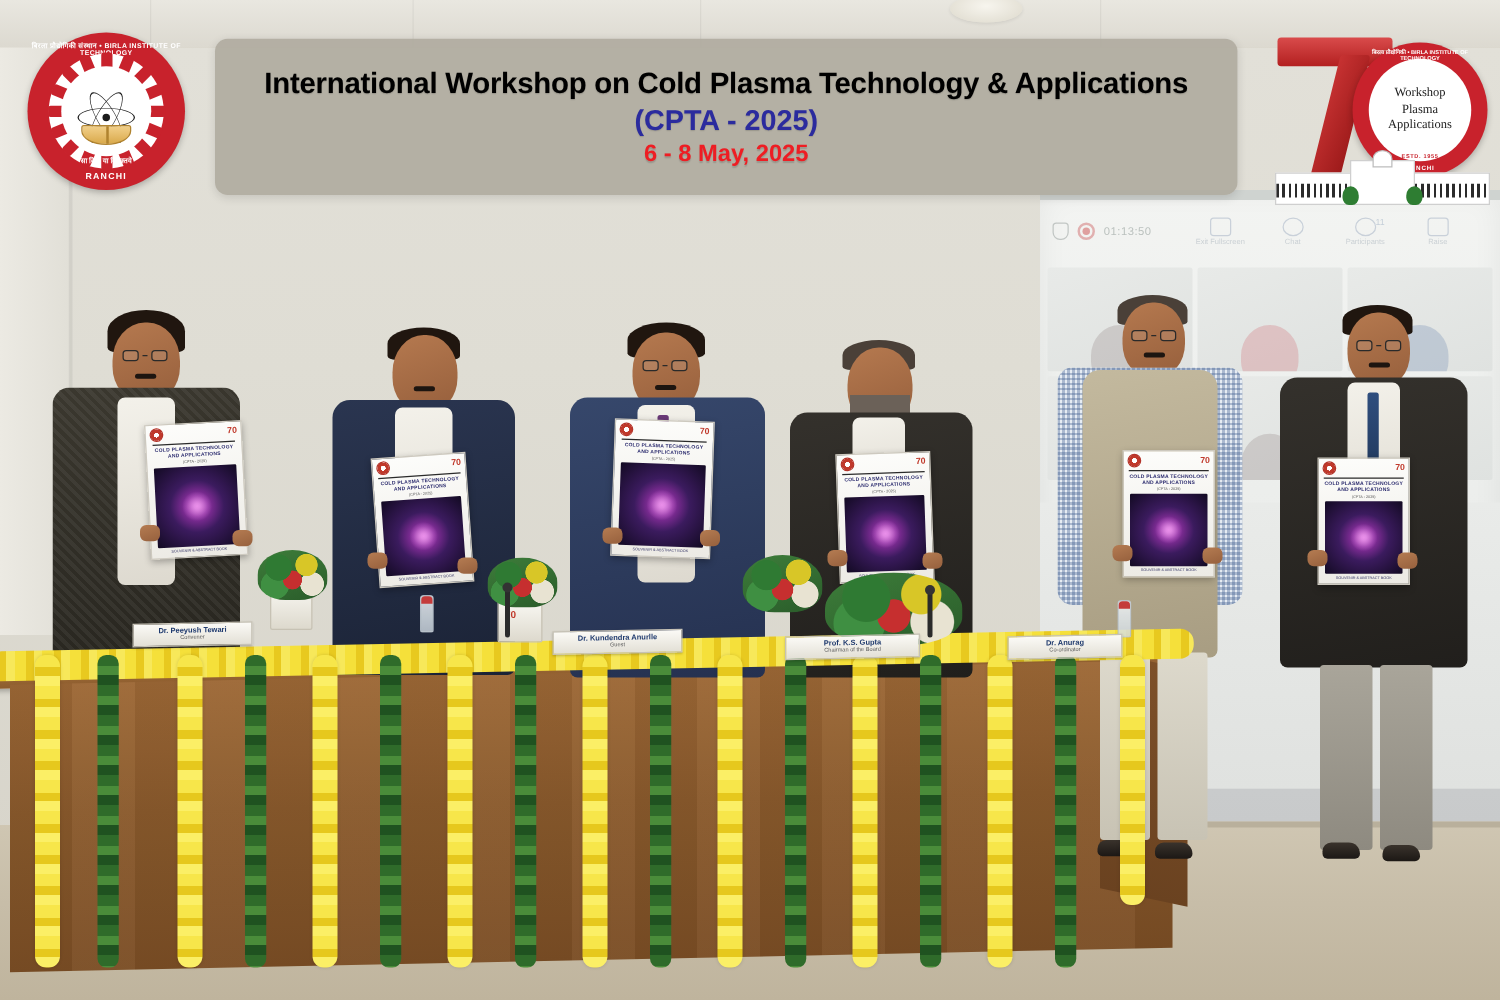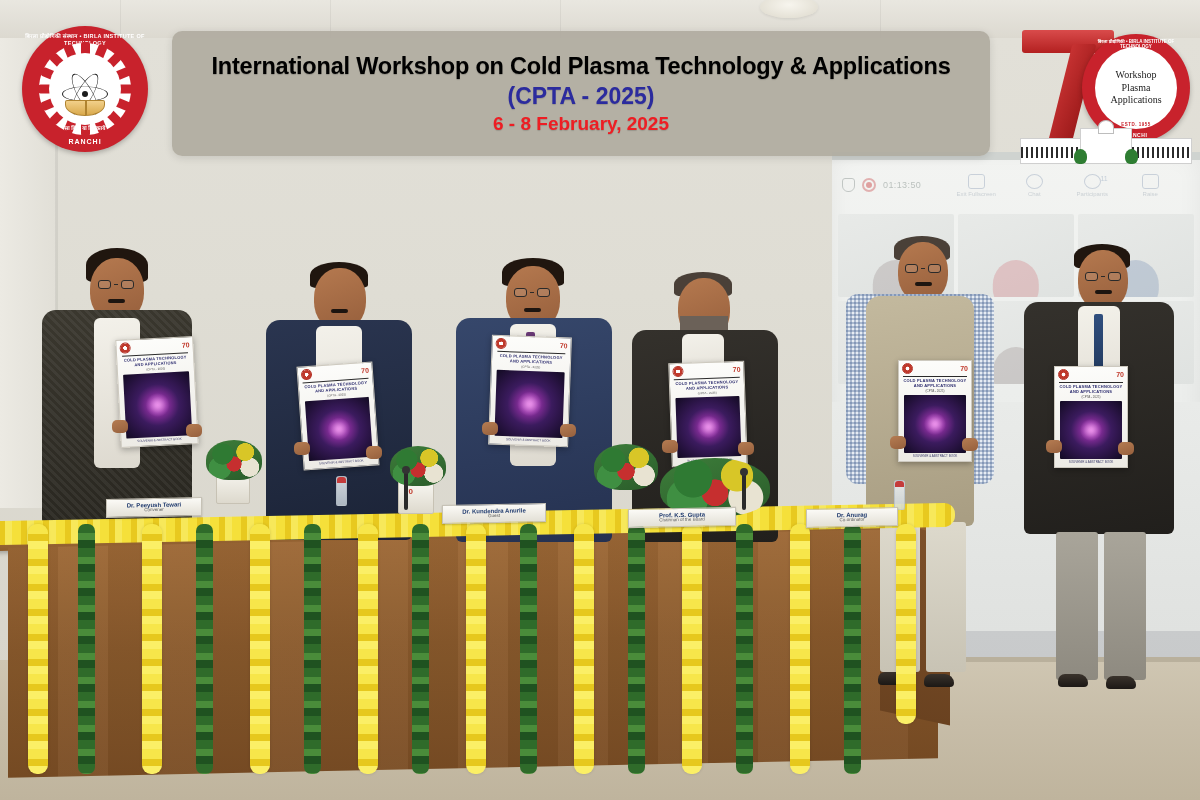--- a/index.html
+++ b/index.html
@@ -534,21 +534,21 @@
   <div class="gl" style="left:628px;"></div>
   <div class="gv" style="left:682px;"></div>
   <div class="gl" style="left:736px;"></div>
   <div class="gv" style="left:790px;"></div>
   <div class="gl" style="left:844px;"></div>
   <div class="gv" style="left:896px; height:200px;"></div>
 
   <div class="banner">
     <div class="banner-l1">International Workshop on Cold Plasma Technology &amp; Applications</div>
     <div class="banner-l2">(CPTA - 2025)</div>
-    <div class="banner-l3">6 - 8 February, 2025</div>
+    <div class="banner-l3">6 - 8 May, 2025</div>
   </div>
 
   <div class="logo-bit">
     <div class="bit-outer"></div>
     <div class="bit-top-text">बिरला प्रौद्योगिकी संस्थान • BIRLA INSTITUTE OF TECHNOLOGY</div>
     <div class="bit-gearwrap">
       <div class="bit-gear"></div>
       <div class="bit-tooth" style="transform:rotate(0deg)"></div>
       <div class="bit-tooth" style="transform:rotate(22.5deg)"></div>
       <div class="bit-tooth" style="transform:rotate(45deg)"></div>

